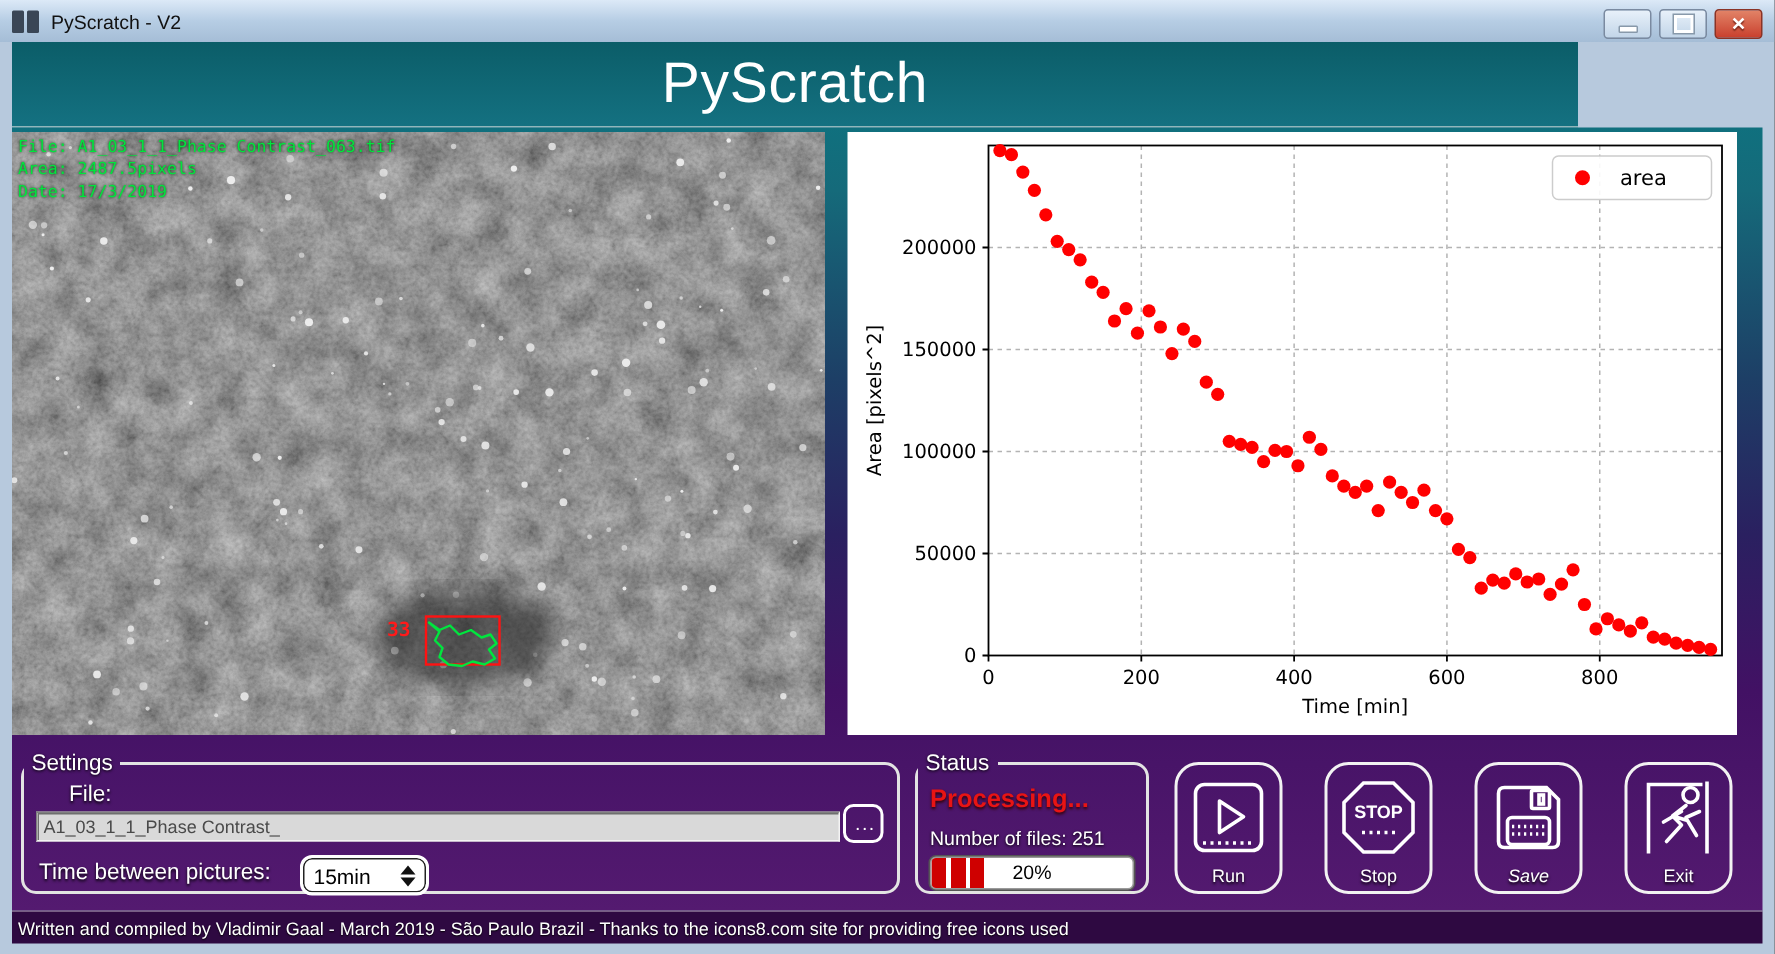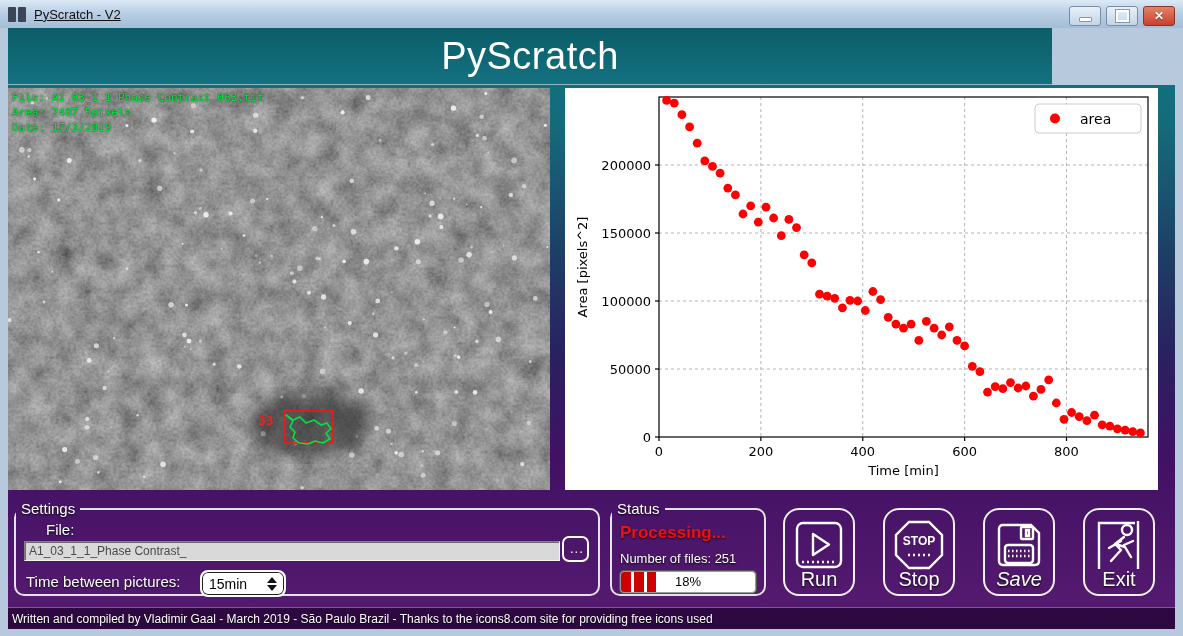--- a/index.html
+++ b/index.html
@@ -3,21 +3,21 @@
 <meta charset="utf-8">
 <style>
   html,body{margin:0;padding:0;background:#666;}
   #win{position:relative;width:1183px;height:636px;background:#b7c9dd;overflow:hidden;
        font-family:"Liberation Sans",sans-serif;}
   
   #titlebar{position:absolute;left:0;top:0;width:1183px;height:28px;
     background:linear-gradient(#dce9f7,#b6cde4 50%,#a5bdd6);display:flex;align-items:center;}
   #app-icon{width:18px;height:15px;margin-left:8px;display:flex;gap:2px;}
   #app-icon span{flex:1;background:#3a4656;border-radius:1px;}
-  #title-text{margin-left:8px;font-size:13px;color:#111;text-decoration:underline;}
+  #title-text{margin-left:8px;font-size:13px;color:#111;}
   .winbtns{position:absolute;right:8px;top:6px;display:flex;gap:5px;}
   .wbtn{width:30px;height:18px;border:1px solid #7a8aa0;border-radius:3px;
     background:linear-gradient(#e8f1fa,#c2d5e8);display:flex;align-items:center;justify-content:center;}
   .wbtn.close{background:linear-gradient(#e28367,#c9402e);border-color:#8a3326;}
   .glyph-min{width:11px;height:3px;background:#fff;border:1px solid #8899aa;border-radius:1px;margin-top:6px;}
   .glyph-max{width:9px;height:8px;border:2px solid #fff;outline:1px solid #8899aa;background:transparent;}
   .glyph-close{color:#fff;font-weight:bold;font-size:12px;text-shadow:0 1px 1px #7a2619;line-height:1;}
   
   #header{position:absolute;left:8px;top:28px;width:1044px;height:56px;
     background:linear-gradient(#0b5d68,#147181);border-bottom:1px solid rgba(255,255,255,.55);
@@ -65,21 +65,21 @@
   #numfiles{position:absolute;left:8px;top:34px;font-size:13px;color:#fff;text-shadow:0 1px 2px #000;}
   #progress{position:absolute;left:8px;top:54px;width:134px;height:20px;background:#fff;
      border:1px solid #9a9a9a;border-radius:4px;box-shadow:0 0 0 1px #555;overflow:hidden;}
   #progress-fill{height:100%;background:repeating-linear-gradient(90deg,#cf0000 0 10px,#ffffff 10px 13px);}
   #progress-text{position:absolute;left:0;top:2px;width:100%;text-align:center;font-size:13px;color:#000;}
   
   .action-btn{position:absolute;top:423px;width:72px;height:88px;border:2px solid #f2f2f2;
      border-radius:16px;background:transparent;display:flex;flex-direction:column;align-items:center;
      justify-content:flex-end;padding-bottom:3px;cursor:pointer;}
   .action-btn svg{position:absolute;top:7px;}
-  .action-label{color:#fff;font-size:20px;text-shadow:0 1px 2px #000;}
+  .action-label{color:#fff;font-size:12px;text-shadow:0 1px 2px #000;}
   #btn-run{left:775px;} #btn-stop{left:875px;} #btn-save{left:975px;font-style:italic;} #btn-exit{left:1075px;}
   
   #footer{position:absolute;left:8px;top:607px;width:1167px;height:21px;background:#2e0941;
      border-top:1px solid rgba(255,255,255,.35);display:flex;align-items:center;}
   #footer span{color:#fff;font-size:12px;margin-left:4px;text-shadow:0 1px 1px #000;}
 </style>
 </head>
 <body>
 
 <div id="win">
@@ -414,21 +414,21 @@
         </div>
       </div>
     </fieldset>
 
     <fieldset id="status-group">
       <legend>Status</legend>
       <div id="processing">Processing...</div>
       <div id="numfiles">Number of files: 251</div>
       <div id="progress">
         <div id="progress-fill" style="width: 26%;"></div>
-        <div id="progress-text">18%</div>
+        <div id="progress-text">20%</div>
       </div>
     </fieldset>
 
     <button class="action-btn" id="btn-run">
       <svg width="56" height="56" viewBox="0 0 56 56" fill="none" stroke="#fff" stroke-width="2.4">
         <rect x="6" y="6" width="44" height="44" rx="6"></rect>
         <path d="M22 17 L38 27.5 L22 38 Z" stroke-linejoin="round"></path>
         <line x1="11" y1="45" x2="45" y2="45" stroke-dasharray="2 3"></line>
       </svg>
       <span class="action-label">Run</span>

